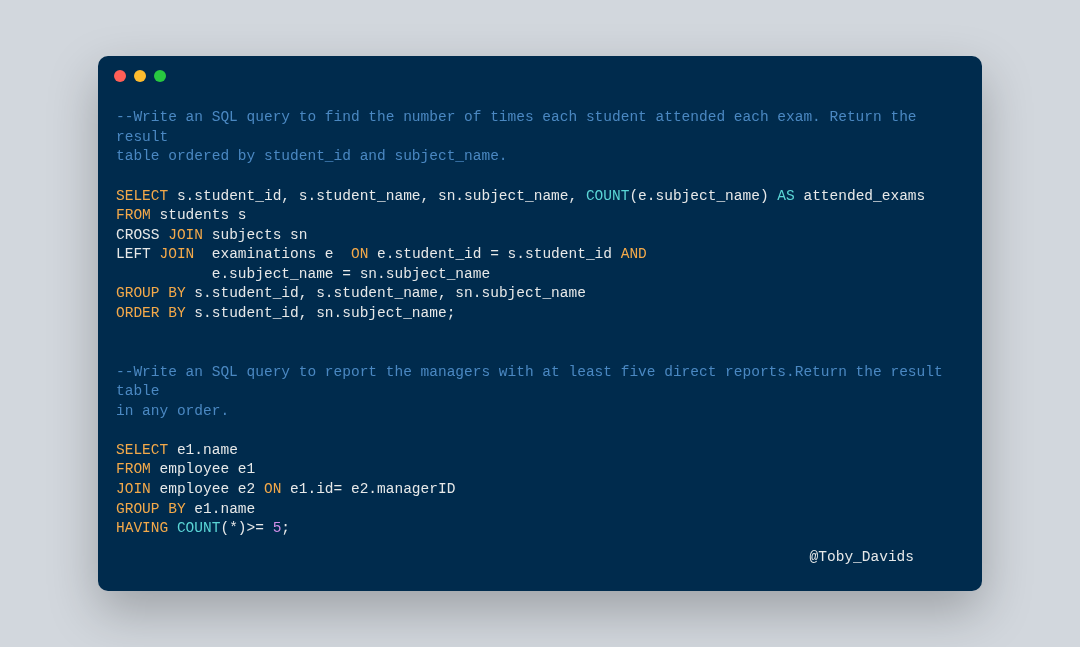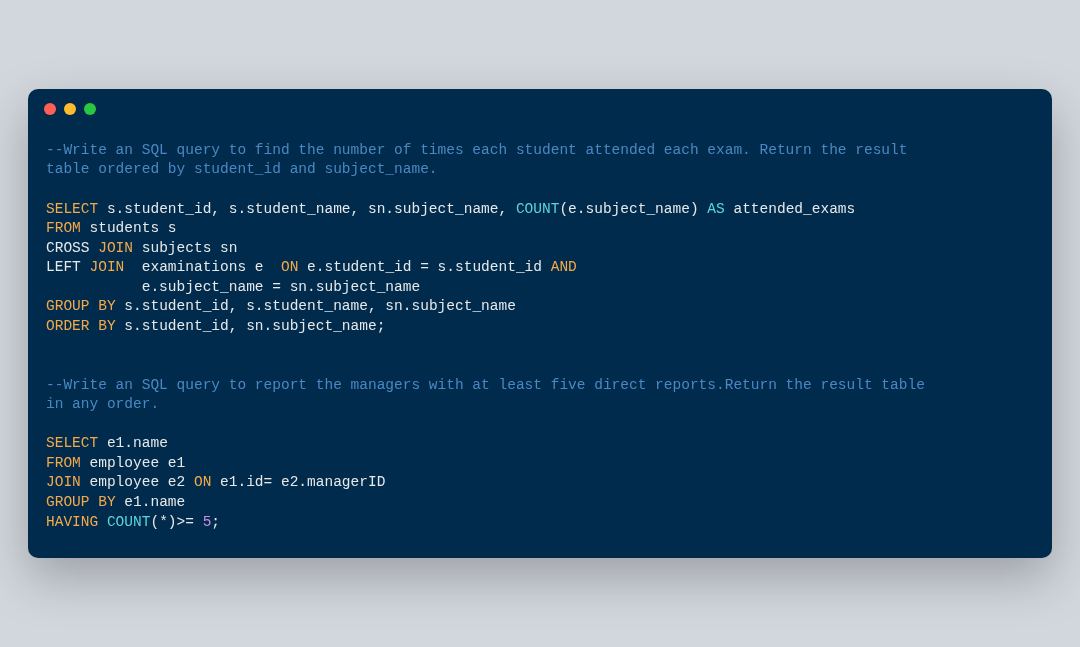--- a/index.html
+++ b/index.html
@@ -7,21 +7,21 @@
       background: #d2d7dd;
       width: 1080px;
       height: 647px;
       display: flex;
       align-items: center;
       justify-content: center;
       font-family: "SF Mono", Monaco, Consolas, "Courier New", monospace;
     }
     .window {
       background: #002b4d;
-      width: 1024px;
+      width: 884px;
       border-radius: 10px;
       box-shadow: 0 20px 50px rgba(0,0,0,0.25);
       padding-bottom: 26px;
     }
     .titlebar {
       display: flex;
       gap: 8px;
       padding: 14px 16px 0 16px;
     }
     .dot { width: 12px; height: 12px; border-radius: 50%; }
@@ -69,13 +69,14 @@
 <span class="cmt">--Write an SQL query to report the managers with at least five direct reports.Return the result table </span>
 <span class="cmt">in any order.</span>
 
 <span class="kw">SELECT</span><span> e1.name</span>
 <span class="kw">FROM</span><span> employee e1</span>
 <span class="kw">JOIN</span><span> employee e2 </span><span class="kw">ON</span><span> e1.id= e2.managerID</span>
 <span class="kw">GROUP BY</span><span> e1.name</span>
 <span class="kw">HAVING</span><span> </span><span class="fn">COUNT</span><span>(</span><span>*</span><span>)</span><span>&gt;= </span><span class="num">5</span><span>;</span>
 </div>
 
+  <div class="credit">@Toby_Davids</div>
 </div>
 
 </body></html>

